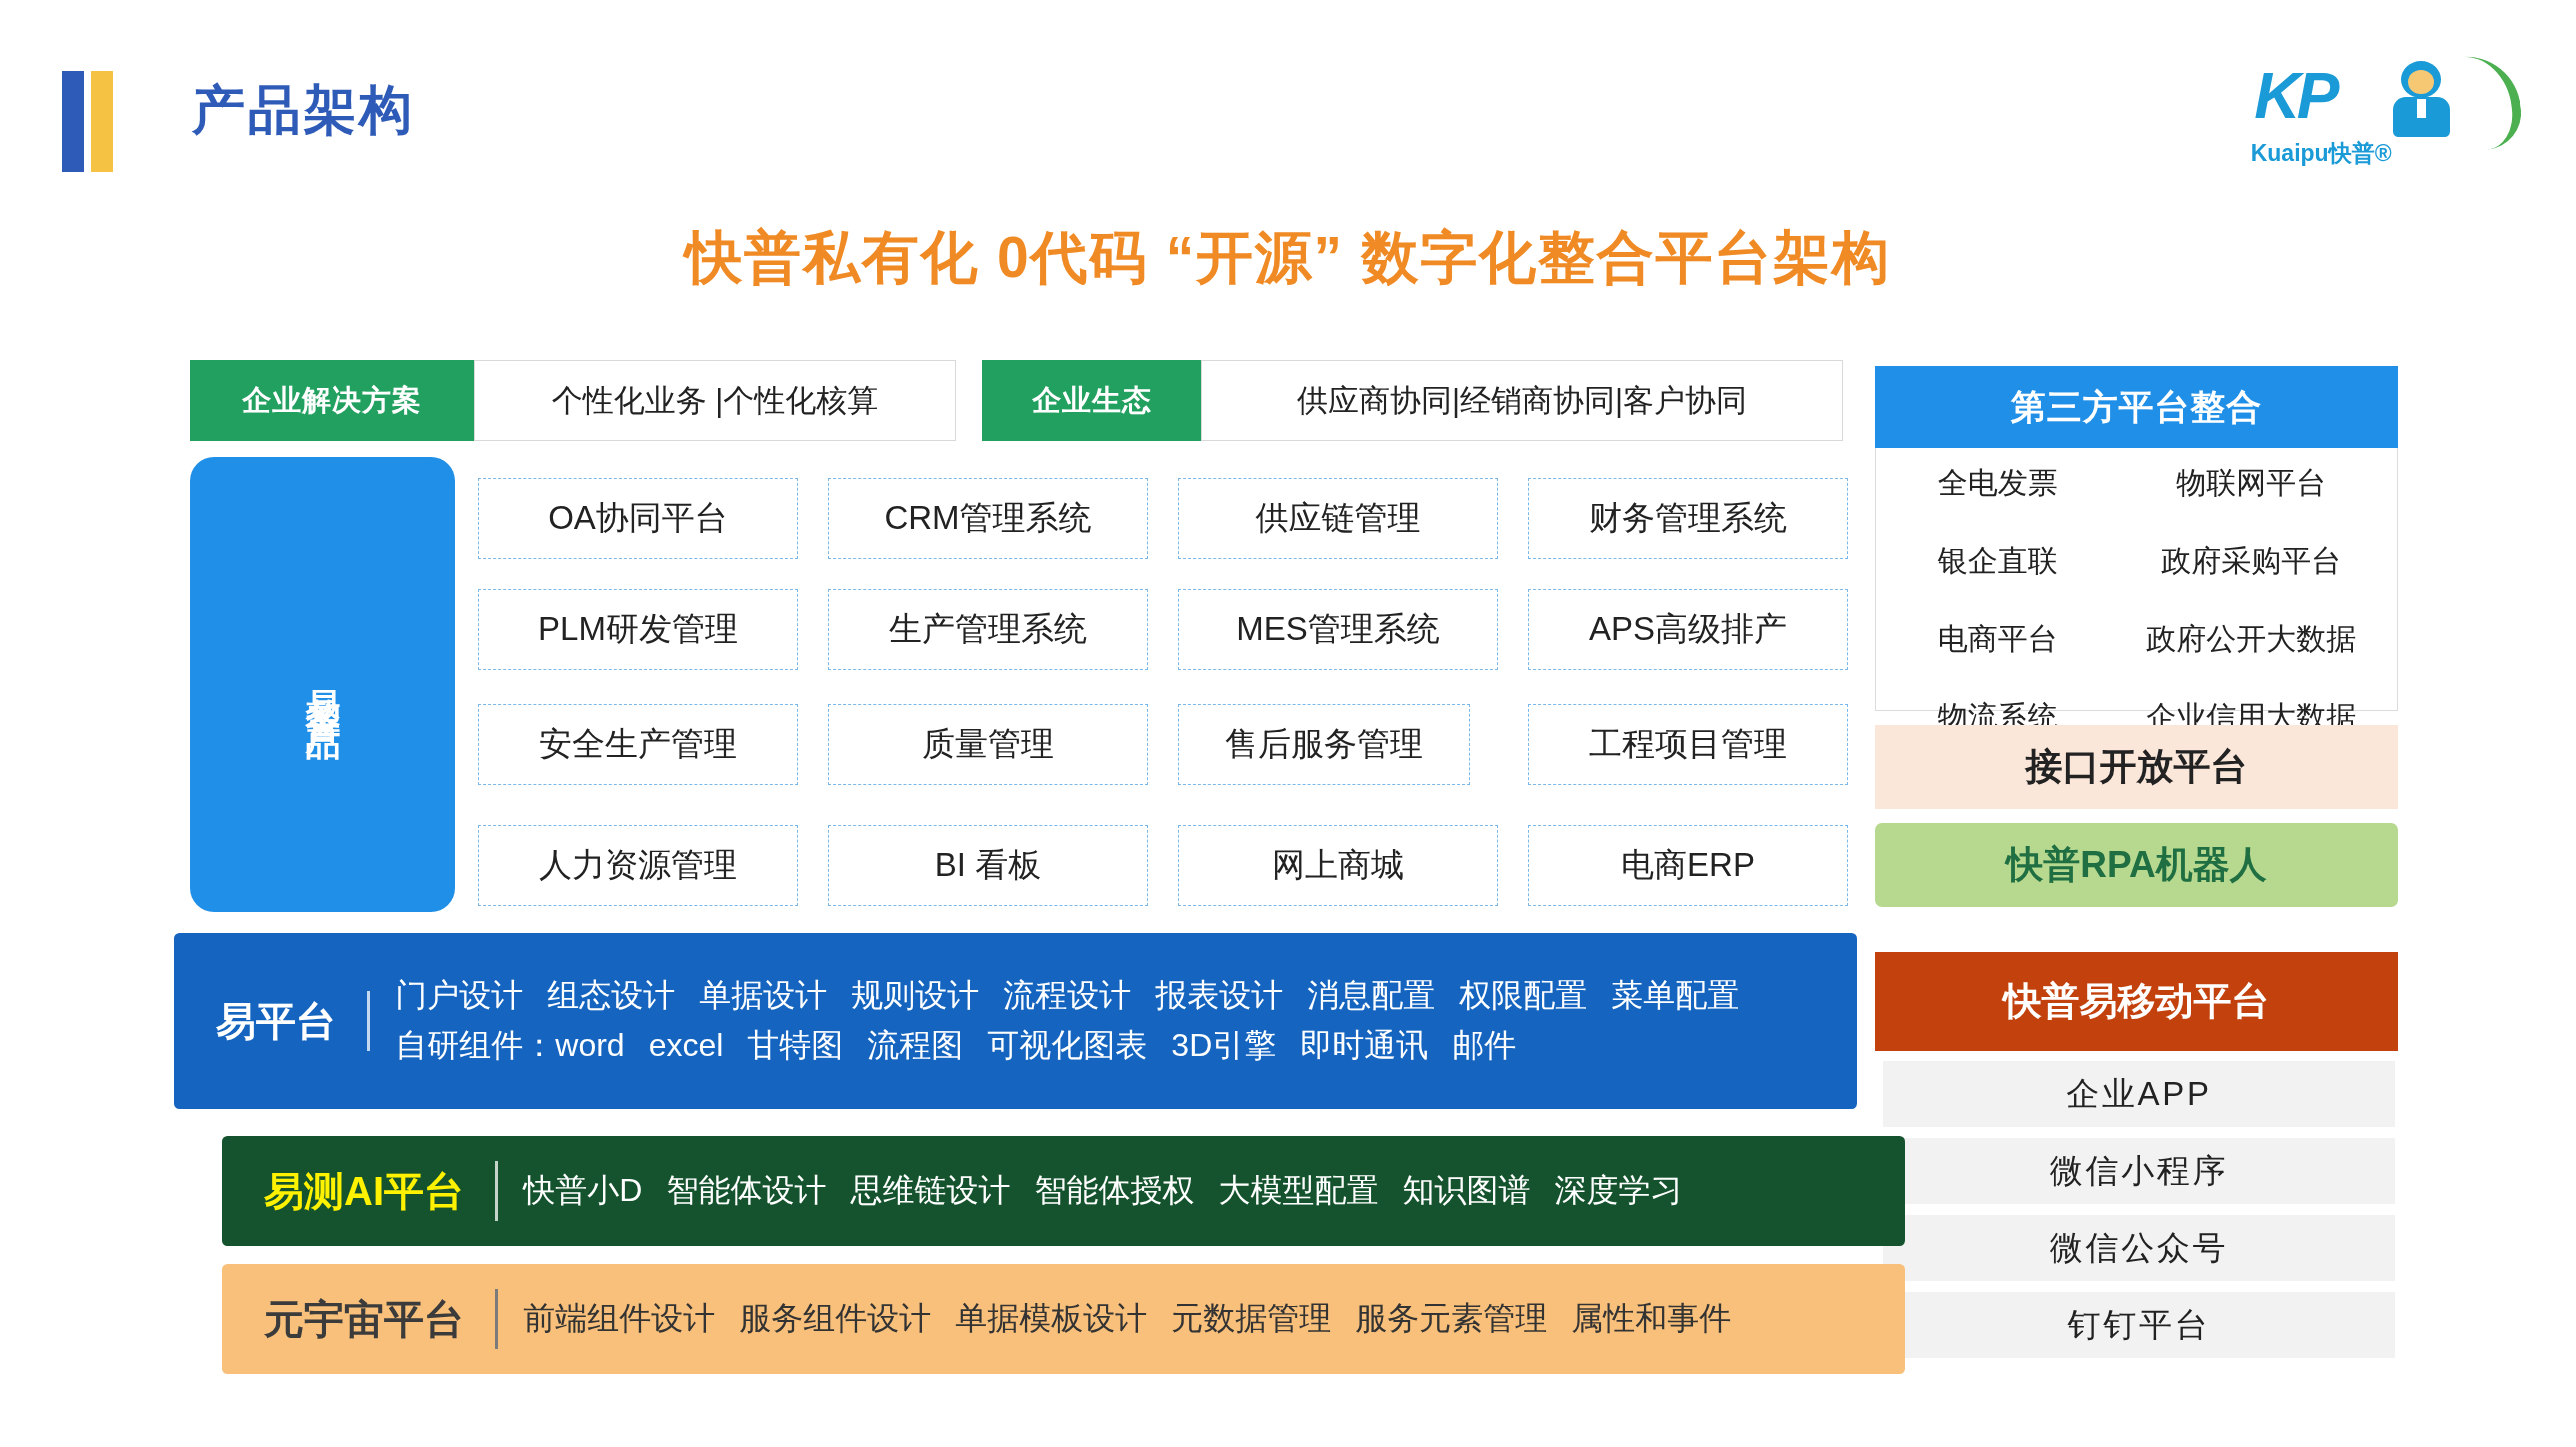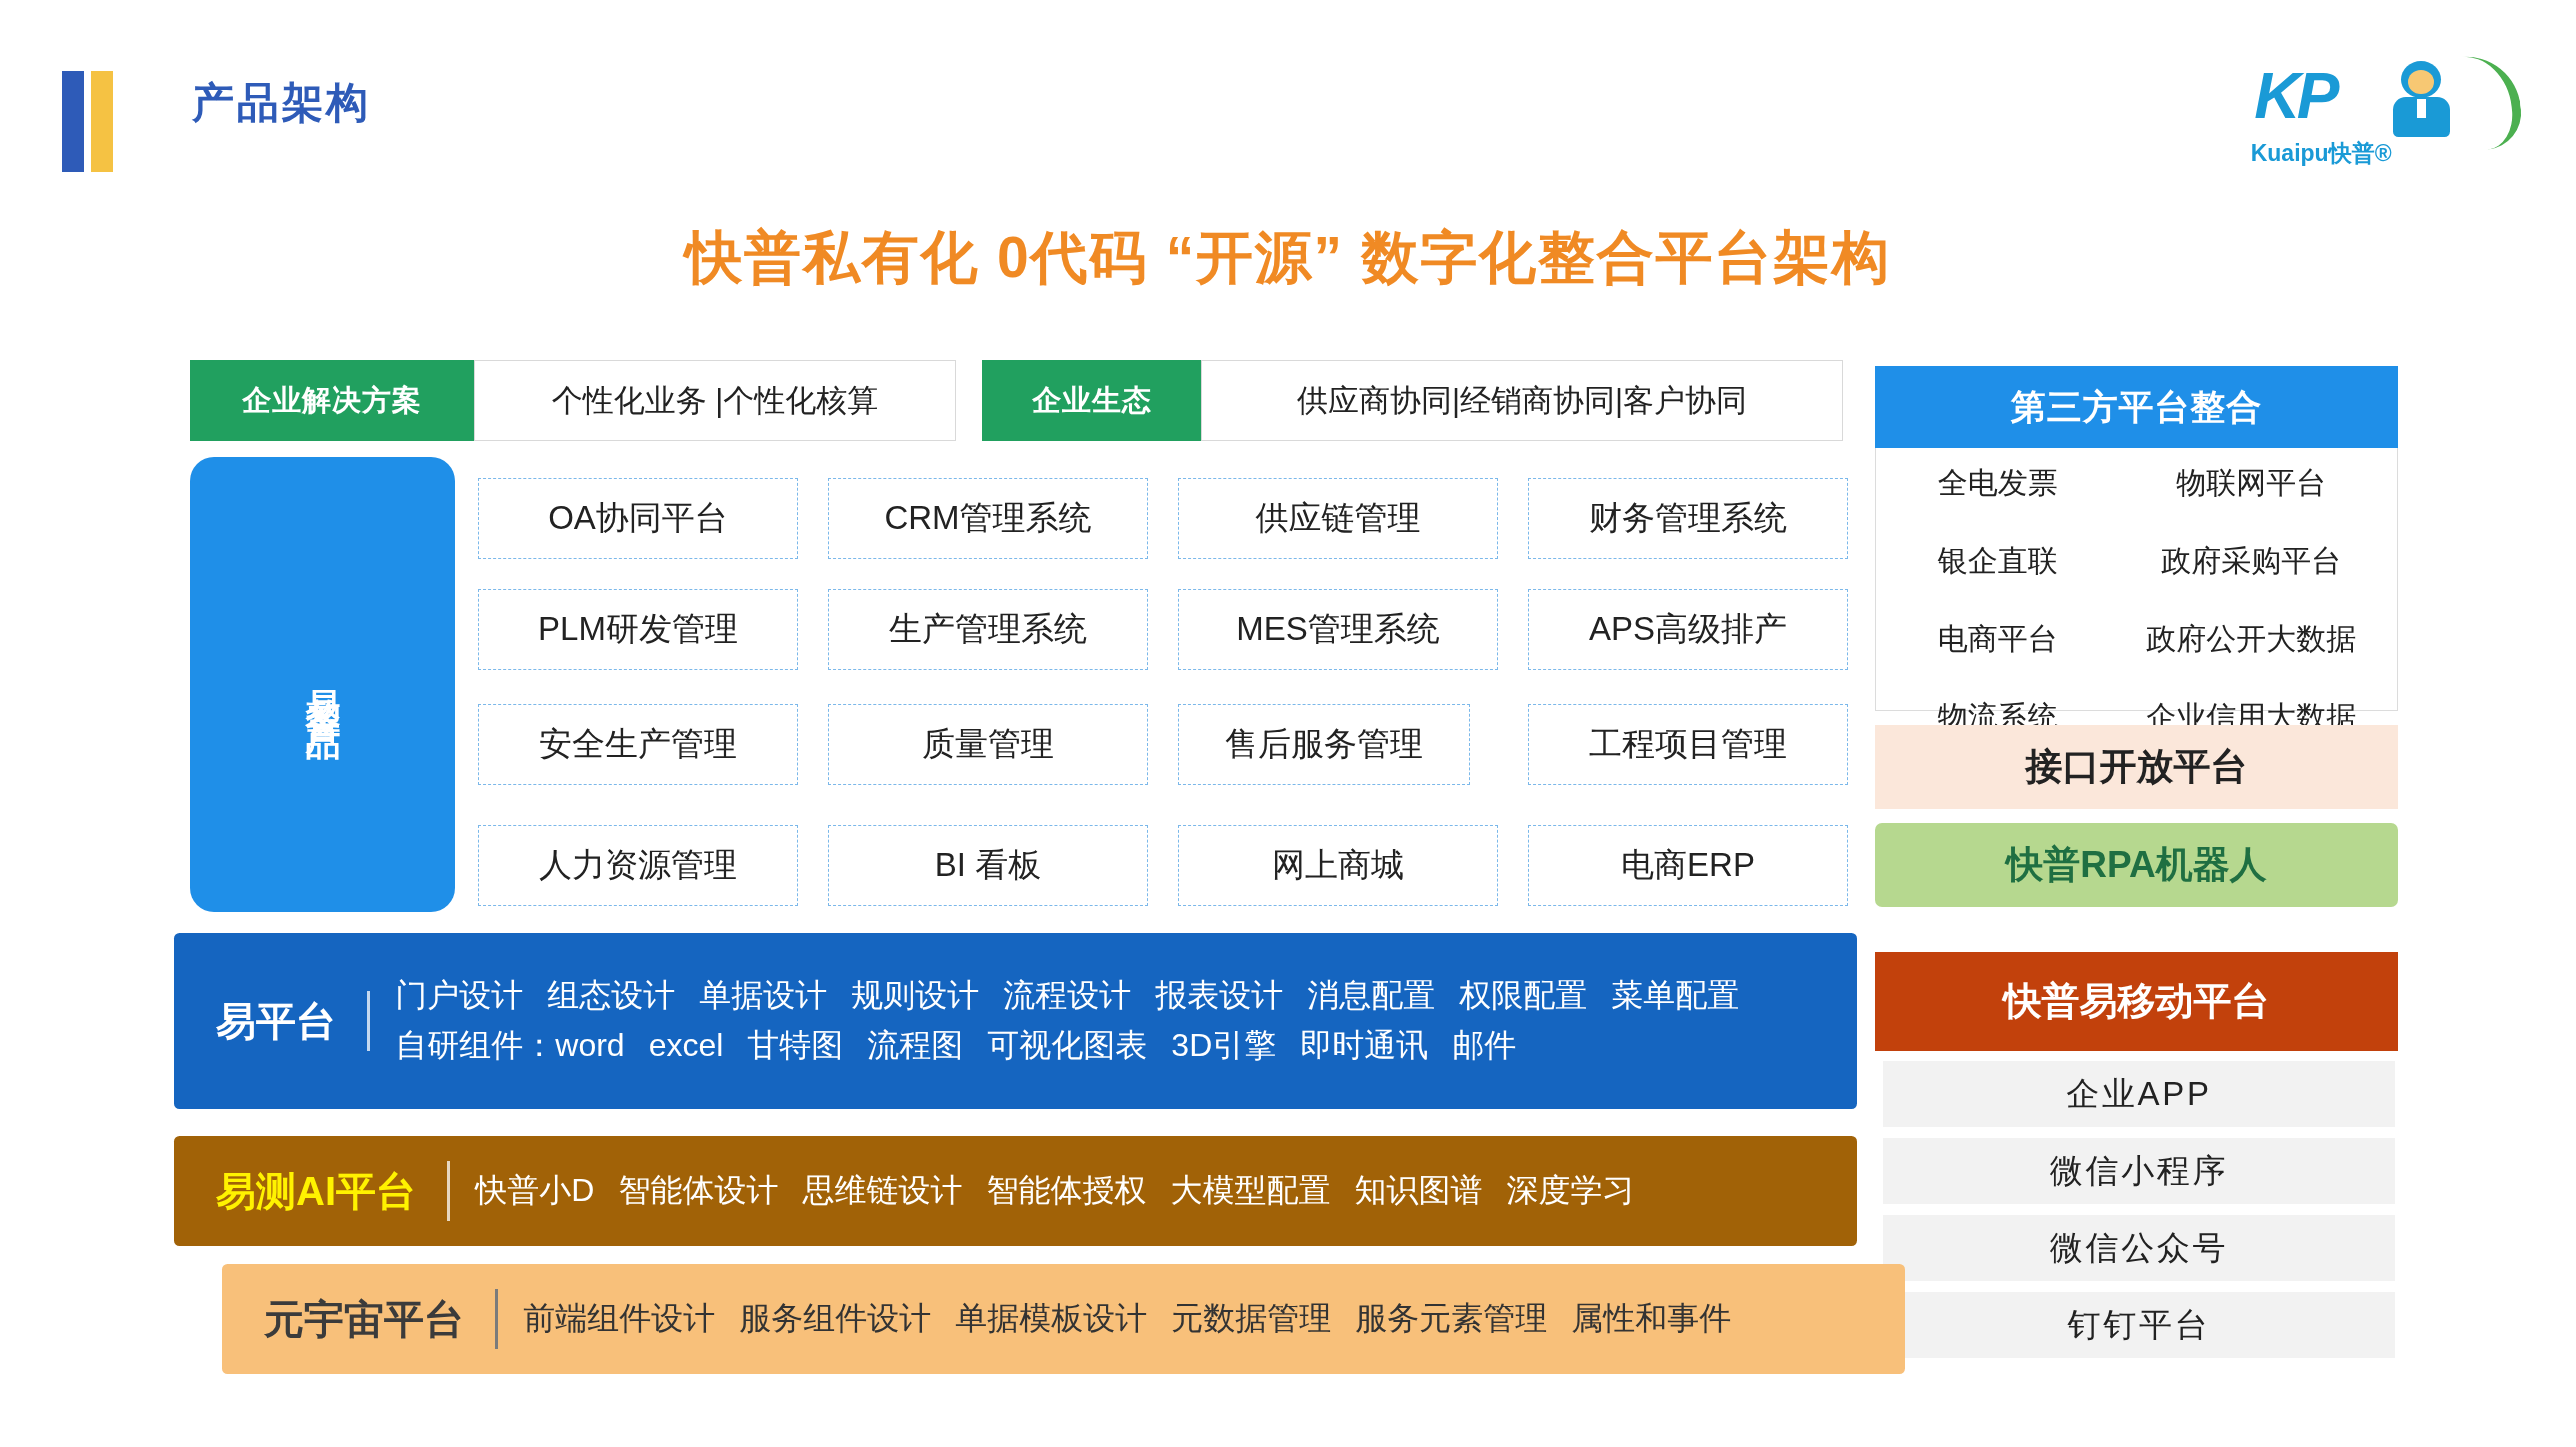--- a/index.html
+++ b/index.html
@@ -33,21 +33,21 @@
     width: 22px; height: 101px;
     background: #2e5bb8;
   }
   .accent-bars .bar-yellow {
     width: 22px; height: 101px;
     background: #f5c243;
   }
   .page-title {
     position: absolute;
     left: 192px; top: 75px;
-    font-size: 42px;
+    font-size: 53px;
     font-weight: bold;
     color: #2e5bb8;
     letter-spacing: 2.7px;
   }
 
   
   .logo {
     position: absolute;
     right: 55px; top: 50px;
     width: 274px; height: 128px;
@@ -231,21 +231,21 @@
     letter-spacing: 2.7px;
   }
 
   
   .plat {
     border-radius: 5.5px;
     display: flex;
     align-items: center;
   }
   .plat-blue { background: #1565c0; }
-  .plat-cyan { background: #a16207; }
+  .plat-cyan { background: #14532d; margin-left: 48px; }
   .plat-orange { background: #f8c07a; margin-left: 48px; }
 
   .plat-name {
     font-size: 40px;
     font-weight: bold;
     white-space: nowrap;
     padding-left: 42px;
     padding-right: 31px;
   }
   .plat-name.w { color: #ffffff; }

